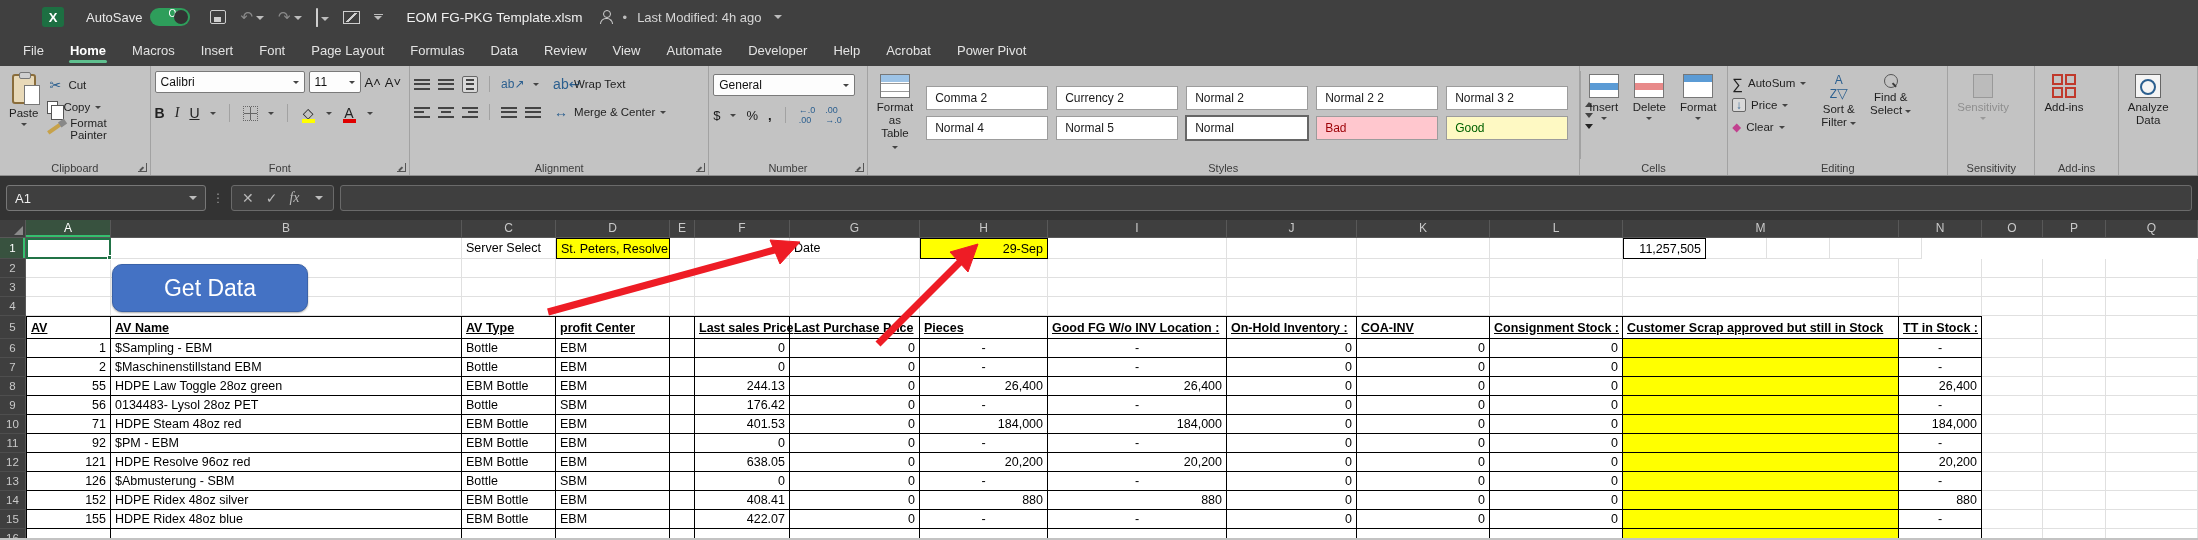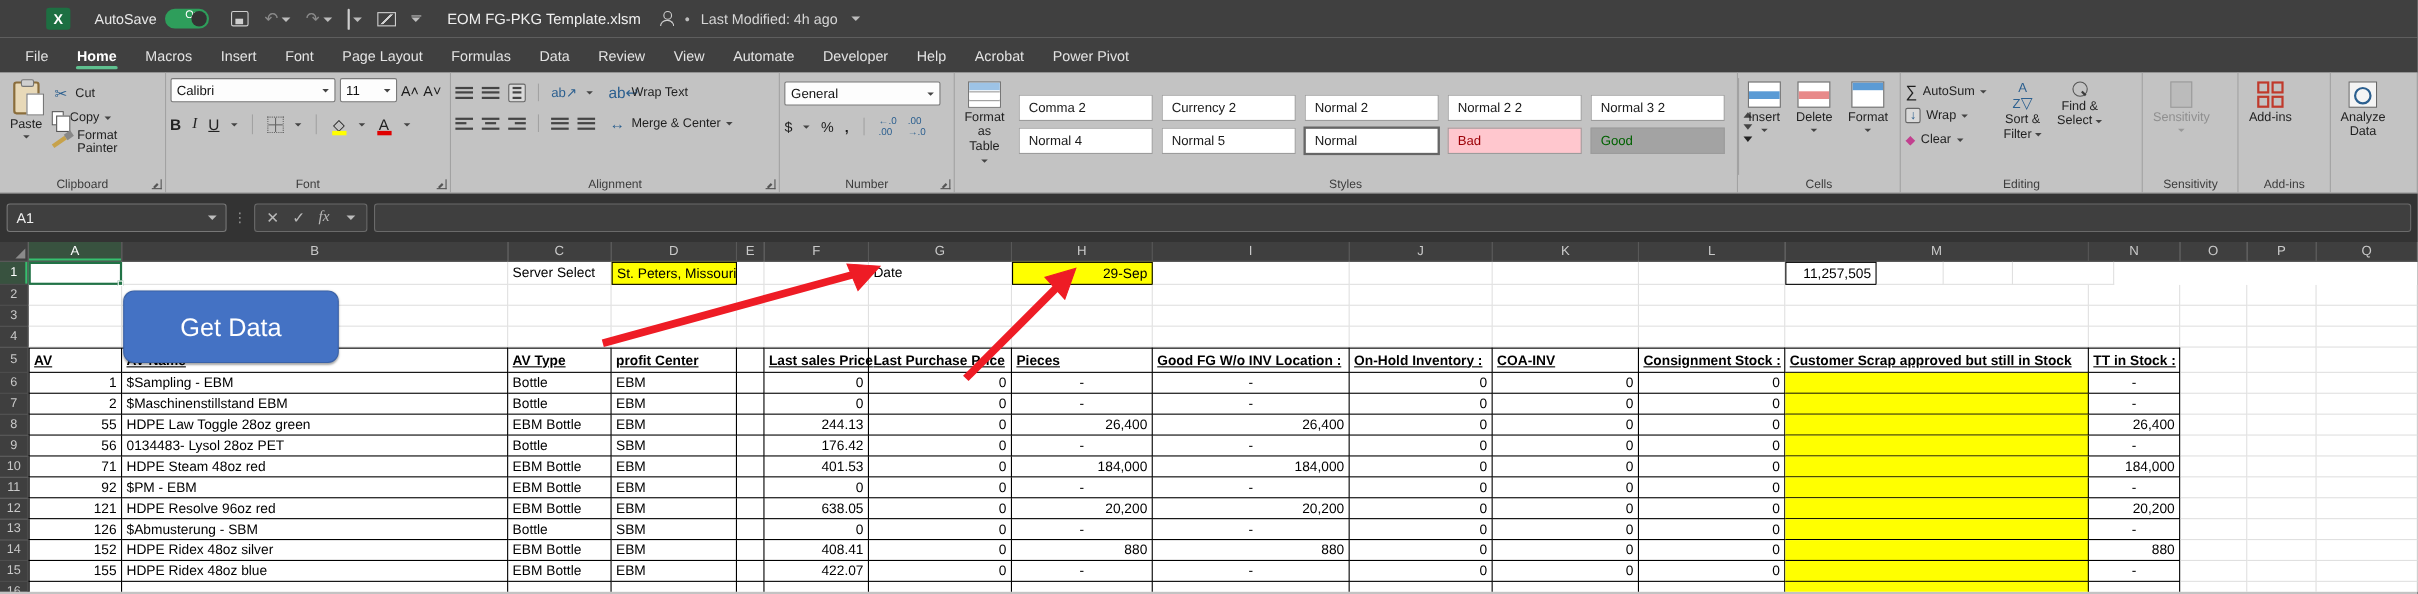--- a/index.html
+++ b/index.html
@@ -77,21 +77,21 @@
   .bars { display:flex; flex-direction:column; gap:2.5px; width:16px; }
   .bars i { display:block; height:2px; background:#444; }
   .bars.left i:nth-child(2) { width:62%; } .bars.center i:nth-child(2) { width:62%; margin:0 auto; }
   .bars.right i:nth-child(2) { width:62%; margin-left:auto; }
   .selbox { border:1px solid #666; background:#d9d9d9; padding:2px 3px; border-radius:2px; }
   .vsep { width:1px; background:#a2a2a2; margin:2px 3px; }
   .stylechip { width:122px; height:24px; background:#fff; border:1px solid #9c9c9c; font-size:12px;
                display:flex; align-items:center; padding-left:8px; color:#1a1a1a; }
   .stylechip.sel { outline:2px solid #666; outline-offset:-1px; }
   .stylechip.bad { background:#ffc7ce; color:#9c0006; }
-  .stylechip.good { background:#a3a3a3; color:#006100; }
+  .stylechip.good { background:#fef9c3; color:#006100; }
   .gallery { display:grid; grid-template-columns:repeat(5, 126px); grid-auto-rows:28px; align-content:center; gap:2px 4px; padding:2px 4px; }
   .galctl { display:flex; flex-direction:column; justify-content:center; gap:6px; border-left:1px solid #a2a2a2; padding:0 4px; }
   .tri-up { width:0;height:0;border-left:4px solid transparent;border-right:4px solid transparent;border-bottom:5px solid #444; }
   .tri-dn { width:0;height:0;border-left:4px solid transparent;border-right:4px solid transparent;border-top:5px solid #444; }
   .minitable { width:30px; height:24px; background:
       linear-gradient(#fff,#fff) ; border:1px solid #777; position:relative; overflow:hidden; }
   .minitable .r { position:absolute; left:0; right:0; height:7px; }
   .cfico { width:26px; height:24px; display:grid; grid-template-columns:1fr 1fr; grid-template-rows:1fr 1fr; gap:1px; border:1px solid #777; }
   .cfico span:nth-child(1){background:#e98c8c;} .cfico span:nth-child(2){background:#fff;}
   .cfico span:nth-child(3){background:#fff;} .cfico span:nth-child(4){background:#d4826f;}
@@ -395,21 +395,21 @@
 
     <div class="group" style="width:222px">
       <div class="editcol" style="padding-top:2px">
         <div class="smallrow">
             <span style="font-size:15px">∑</span>
             <span>AutoSum</span>
             <span class="dchev"></span>
           </div>
         <div class="smallrow">
             <span class="selbox" style="padding:0 3px; color:#2b5f8f">↓</span>
-            <span>Wrap</span>
+            <span>Price</span>
             <span class="dchev"></span>
           </div>
         <div class="smallrow">
             <span style="color:#c2408f">◆</span>
             <span>Clear</span>
             <span class="dchev"></span>
           </div>
       </div>
       <div class="bigbtn" style="margin-left:6px">
         <span style="color:#2b5f8f; font-size:12px; line-height:1">A<br>Z<span style="font-size:14px">▽</span></span>
@@ -488,21 +488,21 @@
           <div class="hdr-cell" style="width: 83px; height: 18px; line-height: 17px;">N</div>
           <div class="hdr-cell" style="width: 61px; height: 18px; line-height: 17px;">O</div>
           <div class="hdr-cell" style="width: 63px; height: 18px; line-height: 17px;">P</div>
           <div class="hdr-cell" style="width: 92px; height: 18px; line-height: 17px;">Q</div>
         </div>
         <div class="grid-row">
           <div class="gut selgut" style="width: 26px; height: 21px; line-height: 20px;">1</div>
           <div class="cell" style="width: 85px; height: 21px; line-height: 20px;"></div>
           <div class="cell" style="width: 351px; height: 21px; line-height: 20px;"></div>
           <div class="cell" style="width: 94px; height: 21px; line-height: 20px;">Server Select</div>
-          <div class="cell yellow blk" style="width: 114px; height: 21px; line-height: 20px;">St. Peters, Missouri</div>
+          <div class="cell yellow blk" style="width: 114px; height: 21px; line-height: 20px;">St. Peters, Resolve</div>
           <div class="cell" style="width: 25px; height: 21px; line-height: 20px;"></div>
           <div class="cell" style="width: 95px; height: 21px; line-height: 20px;"></div>
           <div class="cell" style="width: 130px; height: 21px; line-height: 20px;">Date</div>
           <div class="cell yellow blk right" style="width: 128px; height: 21px; line-height: 20px;">29-Sep</div>
           <div class="cell" style="width: 179px; height: 21px; line-height: 20px;"></div>
           <div class="cell" style="width: 130px; height: 21px; line-height: 20px;"></div>
           <div class="cell" style="width: 133px; height: 21px; line-height: 20px;"></div>
           <div class="cell" style="width: 133px; height: 21px; line-height: 20px;"></div>
           <div class="cell blk right" style="width: 83px; height: 21px; line-height: 20px;">11,257,505</div>
           <div class="cell" style="width: 61px; height: 21px; line-height: 20px;"></div>
@@ -804,21 +804,21 @@
           <div class="cell tb" style="width: 133px; height: 19px; line-height: 18px;"></div>
           <div class="cell tb" style="width: 133px; height: 19px; line-height: 18px;"></div>
           <div class="cell tb yellow" style="width: 276px; height: 19px; line-height: 18px;"></div>
           <div class="cell tb" style="width: 83px; height: 19px; line-height: 18px;"></div>
           <div class="cell" style="width: 61px; height: 19px; line-height: 18px;"></div>
           <div class="cell" style="width: 63px; height: 19px; line-height: 18px;"></div>
           <div class="cell" style="width: 92px; height: 19px; line-height: 18px;"></div>
         </div>
       </div>
 
-    <div class="getdata" style="left:112px; top:44px; width:196px; height:66px">Get Data</div>
+    <div class="getdata" style="left:112px; top:44px; width:196px; height:48px">Get Data</div>
 
     <svg class="arrowsvg" width="2198" height="318" viewBox="0 0 2198 318">
       <g stroke="#ee1c25" stroke-width="7" fill="#ee1c25">
         <line x1="548" y1="92" x2="778" y2="29"></line>
         <polygon points="800,22 770,20 780,44" stroke-width="1"></polygon>
         <line x1="878" y1="124" x2="962" y2="40"></line>
         <polygon points="978,24 950,32 968,52" stroke-width="1"></polygon>
       </g>
     </svg>
 

